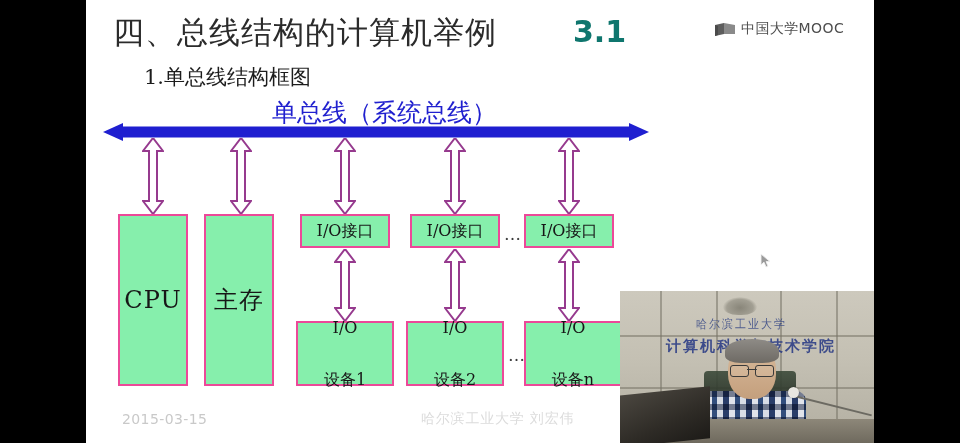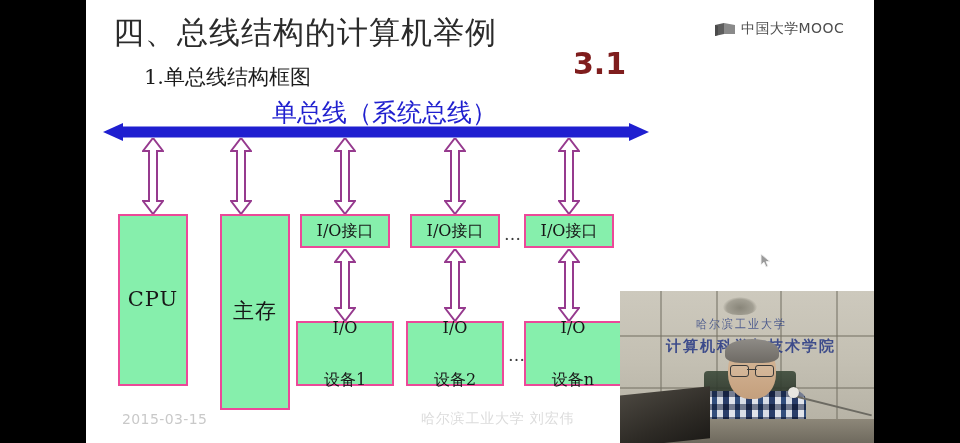--- a/index.html
+++ b/index.html
@@ -23,24 +23,23 @@
     white-space:nowrap;
   }
   .slide-subtitle{
     position:absolute;left:58px;top:63px;
     font-size:21px;color:#1c1c1c;
     font-family:"DejaVu Serif","Liberation Serif",serif;
     white-space:nowrap;
   }
   .section-number{
     position:absolute;left:487px;top:14px;
-    font-size:30px;font-weight:bold;color:#7f1d1d;
+    font-size:30px;font-weight:bold;color:#0f766e;
     font-family:"DejaVu Sans","Liberation Sans",sans-serif;
     letter-spacing:0px;
-    margin-top:32px;
   }
 
   
   .mooc-logo{
     position:absolute;left:628px;top:20px;
     display:flex;align-items:center;gap:5px;
   }
   .mooc-logo .book{
     width:22px;height:15px;position:relative;flex:0 0 auto;
   }
@@ -63,21 +62,21 @@
   .diagram{position:absolute;left:0;top:0;width:788px;height:443px;}
   .node{
     position:absolute;box-sizing:border-box;
     border:2px solid #ec4899;background:#86efac;
     display:flex;align-items:center;justify-content:center;
     text-align:center;line-height:1.12;
     color:#171717;
     font-family:"DejaVu Serif","Liberation Serif",serif;
   }
   .node .lbl{display:block;}
-  .node-big{font-size:21px;letter-spacing:1px;}
+  .node-big{font-size:24px;letter-spacing:1px;}
   .node-if{font-size:16px;}
   .node-dev{font-size:16px;}
   .node-dev .l1{display:block;}
   .node-dev .l2{display:block;margin-top:34px;}
   .dots{
     position:absolute;color:#3a3a3a;font-size:17px;letter-spacing:2px;
     font-family:"DejaVu Serif","Liberation Serif",serif;
   }
   .vconn{position:absolute;}
 
@@ -236,21 +235,21 @@
         <polygon points="11,0 21,13 15,13 15,63 21,63 11,76 1,63 7,63 7,13 1,13" fill="#ffffff" stroke="#963a8e" stroke-width="2"></polygon>
       </svg>
       <svg class="vconn" style="left:472px;top:138px;" width="22" height="76">
         <polygon points="11,0 21,13 15,13 15,63 21,63 11,76 1,63 7,63 7,13 1,13" fill="#ffffff" stroke="#963a8e" stroke-width="2"></polygon>
       </svg>
 
       <div class="node node-big" style="left:32px;top:214px;width:70px;height:172px;">
         <span class="lbl">CPU</span>
       </div>
 
-      <div class="node node-big" style="left:134px;top:214px;width:70px;height:196px;">
+      <div class="node node-big" style="left:118px;top:214px;width:70px;height:172px;">
         <span class="lbl">主存</span>
       </div>
 
       <div class="node node-if" style="left:214px;top:214px;width:90px;height:34px;">
         <span class="lbl">I/O接口</span>
       </div>
 
       <div class="node node-if" style="left:324px;top:214px;width:90px;height:34px;">
         <span class="lbl">I/O接口</span>
       </div>

